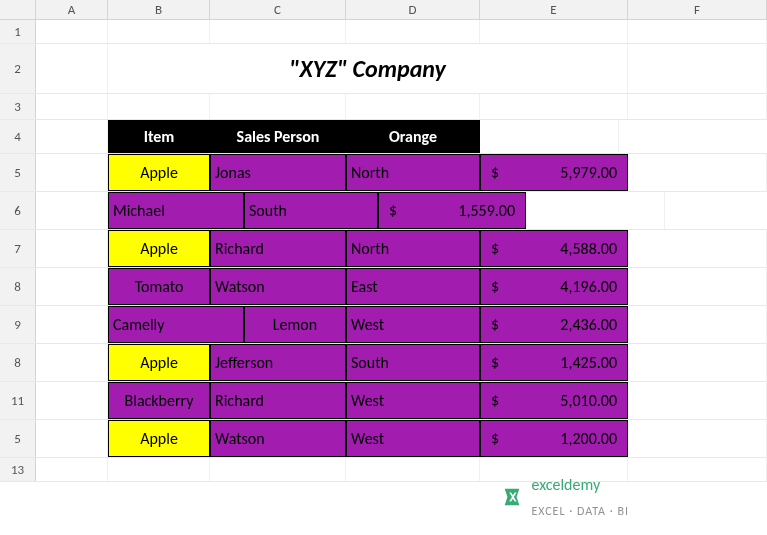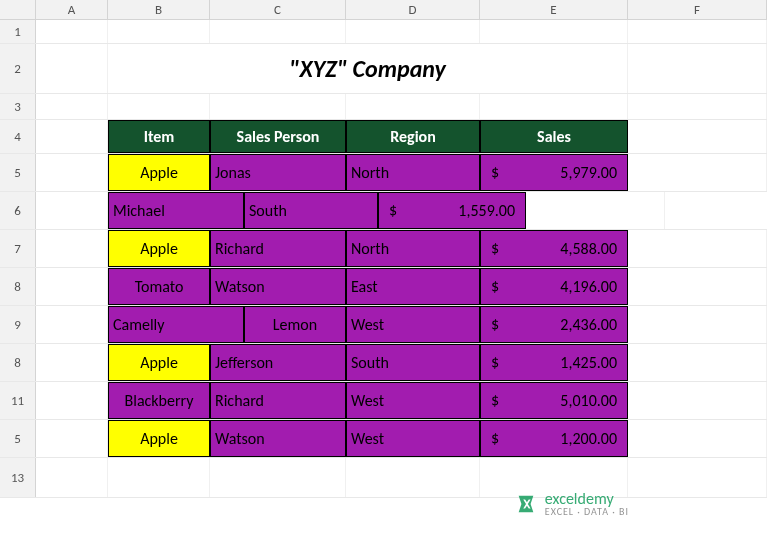--- a/index.html
+++ b/index.html
@@ -62,33 +62,33 @@
   .wC { width: 136px; }
   .wD { width: 134px; }
   .wE { width: 148px; }
   .wF { width: 139px; }
 
   .r1 { height: 24px; }
   .r2 { height: 50px; }
   .r3 { height: 26px; }
   .rH { height: 34px; }
   .rD { height: 38px; }
-  .r13 { height: 40px; }
+  .r13 { height: 24px; }
 
   .title {
     font-style: italic;
     font-weight: bold;
     font-size: 24px;
     color: #000;
   }
   .title-cell {
     justify-content: center;
   }
   .hdr {
-    background: #14532d;
+    background: #000000;
     color: #fff;
     font-weight: bold;
     justify-content: center;
     border: 1px solid #000 !important;
     font-size: 16px;
   }
   .dcell {
     border: 1px solid #000 !important;
     background: #a21caf;
     font-size: 16px;
@@ -107,21 +107,21 @@
     align-items: center;
     gap: 8px;
     opacity: 0.9;
   }
   .wm-icon {
     width: 22px; height: 22px;
     display:flex;align-items:center;justify-content:center;
   }
   .wm-text { display:flex; flex-direction: column; line-height:1; }
   .wm-main { font-size: 16px; color:#22a366; font-weight:500;}
-  .wm-sub { font-size: 10px; letter-spacing: 1px; color:#888;}
+  .wm-sub { font-size: 12px; letter-spacing: 1px; color:#888;margin-top:12px;}
 </style>
 </head>
 <body>
 
 <div class="sheet">
 
   <div class="col-headers">
     <div class="corner"></div>
     <div class="col-h wA">A</div>
     <div class="col-h wB">B</div>
@@ -158,22 +158,21 @@
     <div class="cell wD"></div>
     <div class="cell wE"></div>
     <div class="cell wF"></div>
   </div>
 
   <div class="row rH">
     <div class="row-h">4</div>
     <div class="cell wA"></div>
     <div class="cell hdr wB">Item</div>
     <div class="cell hdr wC">Sales Person</div>
-    <div class="cell hdr wD">Region</div>
-    <div class="cell hdr wE">Sales</div>
+    <div class="cell hdr wD">Orange</div>
     <div class="cell wF"></div>
   </div>
 
   <div id="data-rows">
       <div class="row rD">
         <div class="row-h">5</div>
         <div class="cell wA"></div>
         <div class="cell dcell item wB hl">Apple</div>
         <div class="cell dcell wC">Jonas</div>
         <div class="cell dcell wD">North</div>

